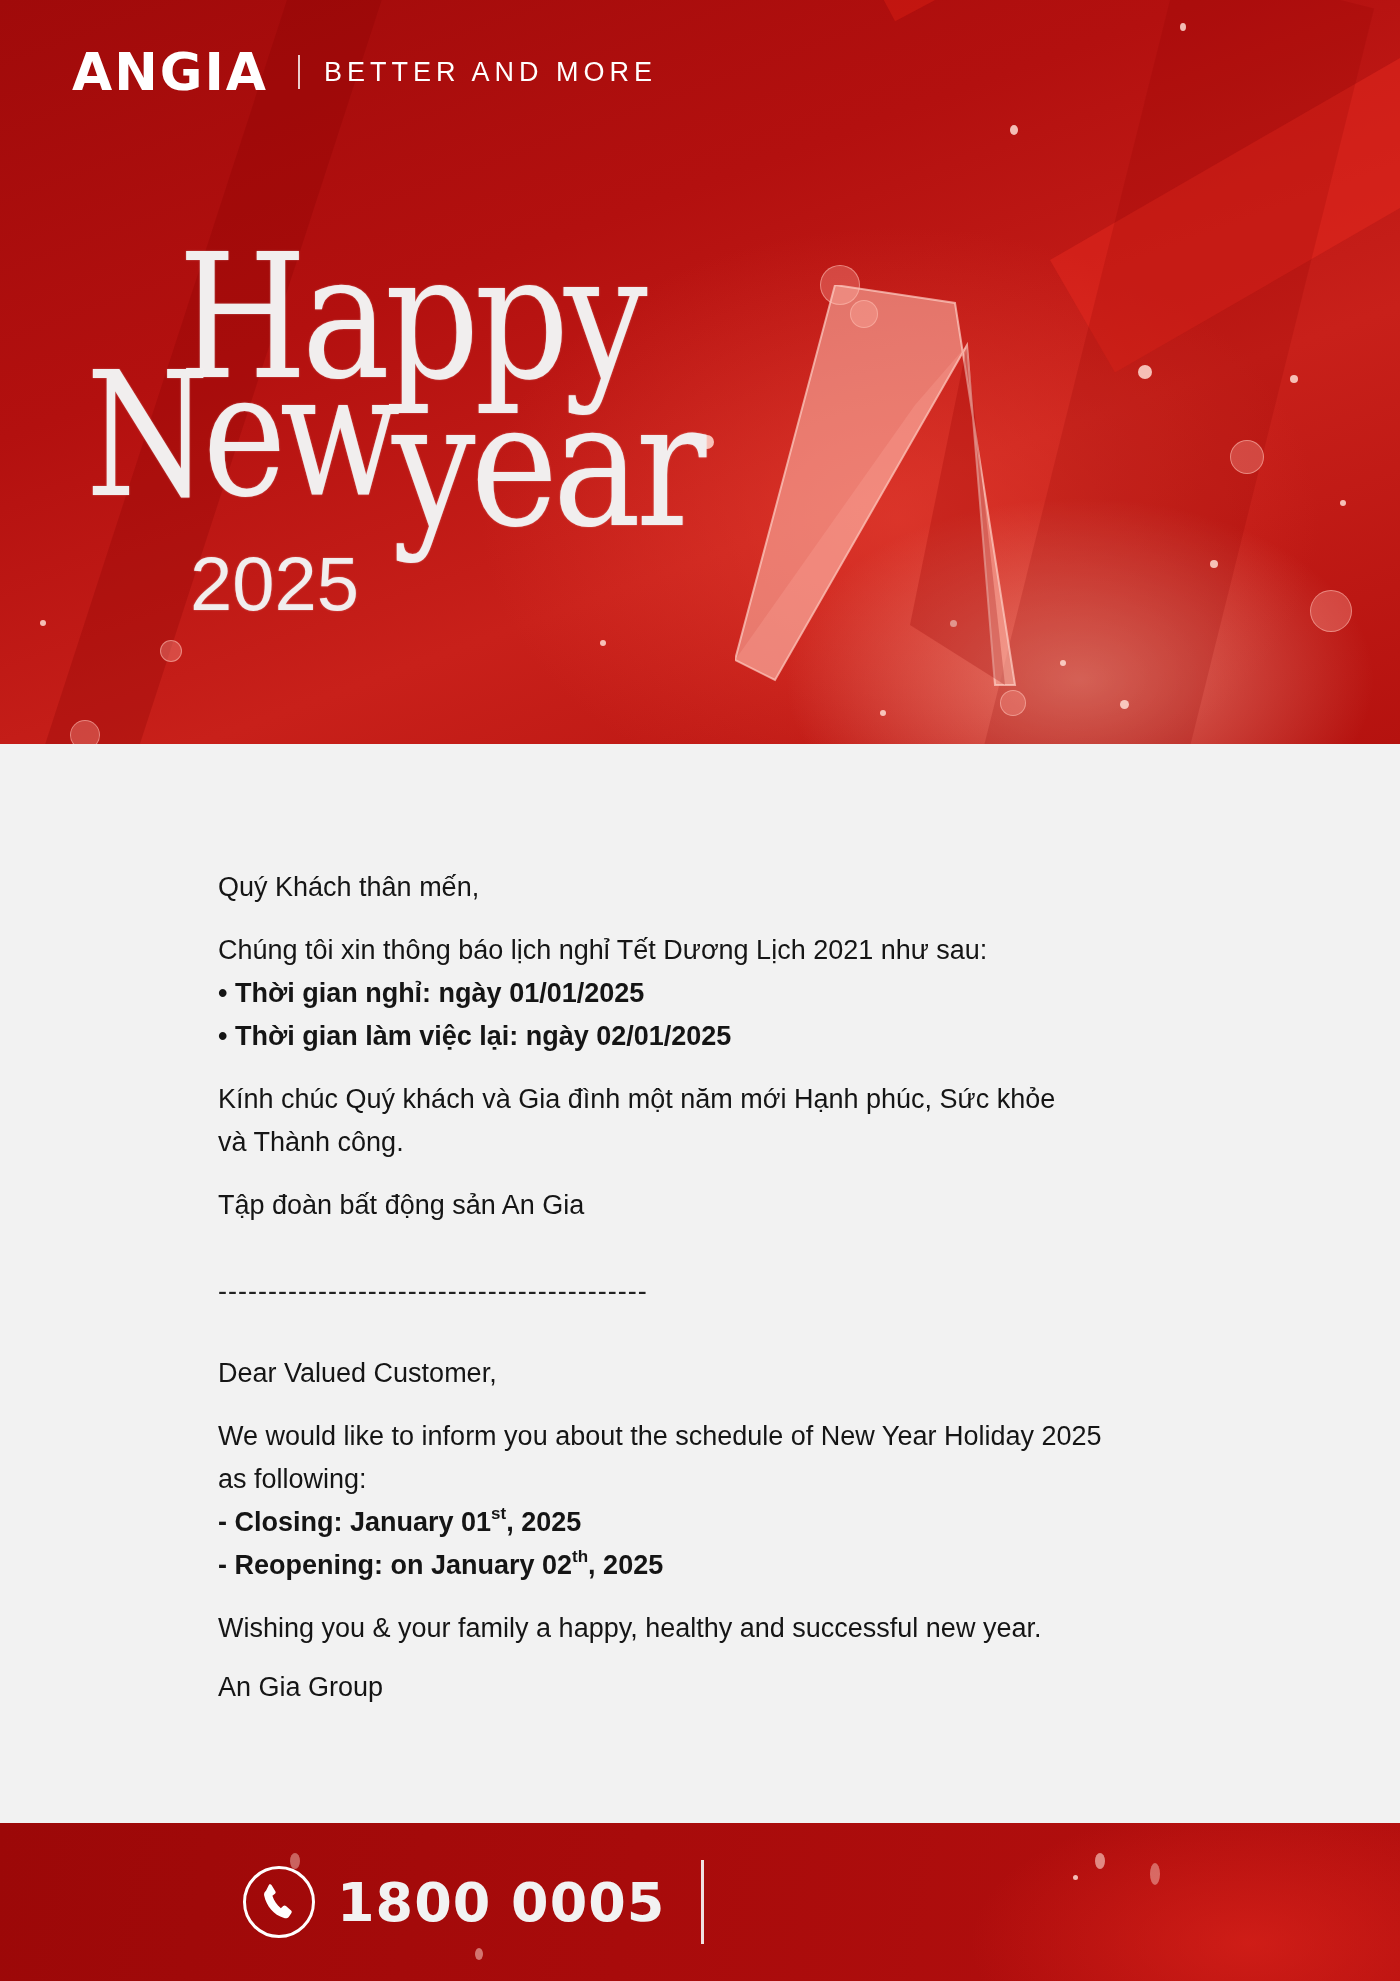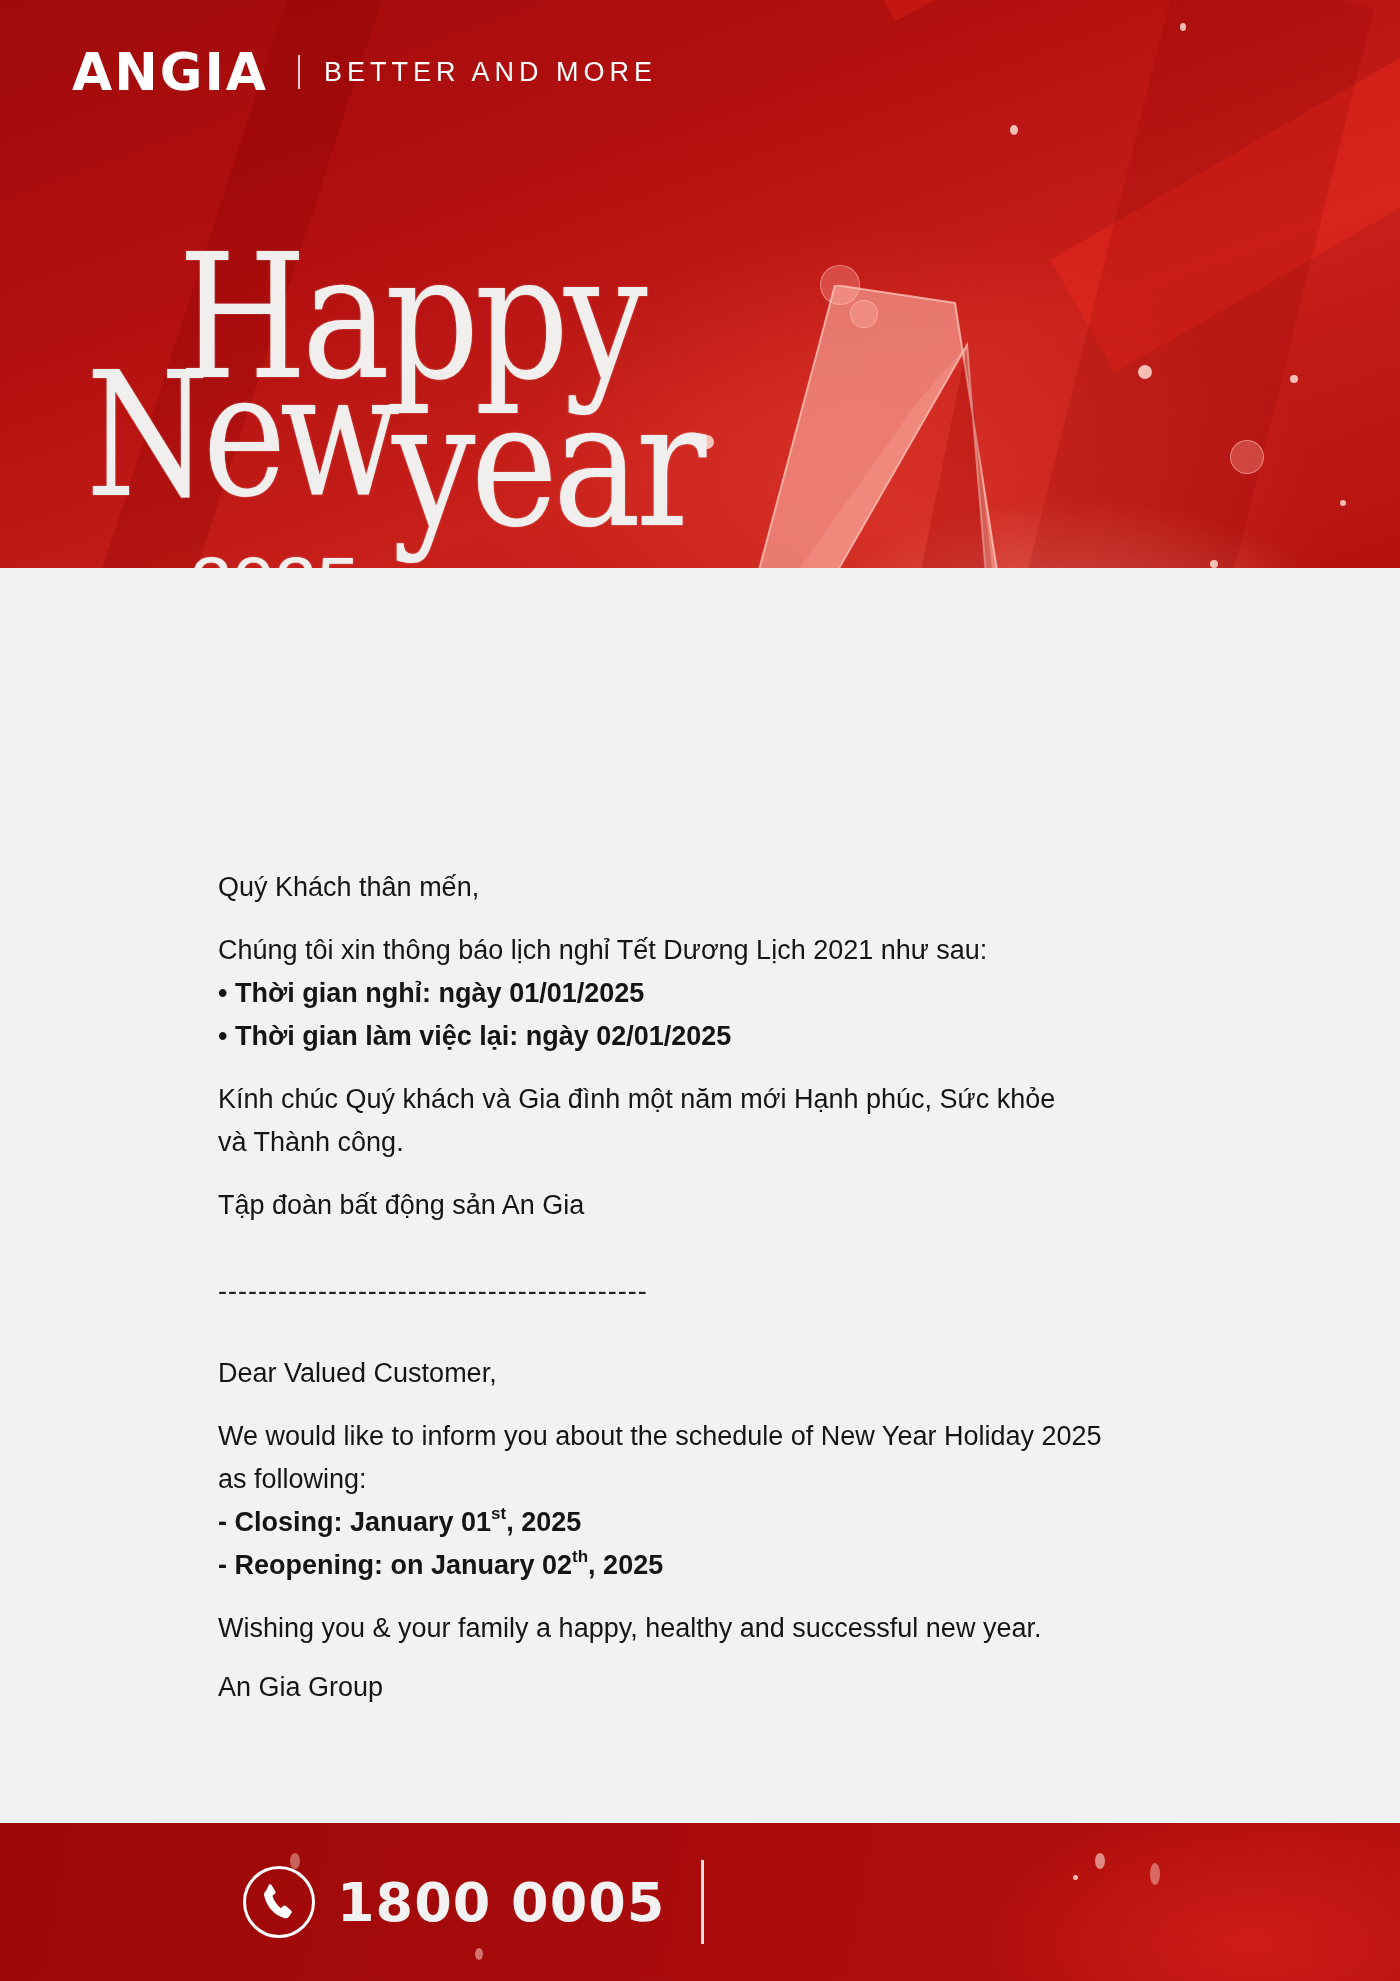--- a/index.html
+++ b/index.html
@@ -1,21 +1,21 @@
 <!DOCTYPE html>
 <html><head>
 <meta charset="utf-8">
 <style>
   * { margin: 0; padding: 0; box-sizing: border-box; }
   html, body { width: 1400px; height: 1981px; background: #f2f2f2; overflow: hidden; }
   body { font-family: "Liberation Sans", "DejaVu Sans", sans-serif; color: #111; }
 
   
   .banner {
-    position: relative; width: 1400px; height: 568px; overflow: hidden;
+    position: relative; width: 1400px; height: 744px; overflow: hidden;
     background:
       radial-gradient(ellipse 420px 260px at 1080px 680px, rgba(255,190,170,0.55), rgba(255,120,100,0) 70%),
       radial-gradient(ellipse 600px 420px at 900px 520px, rgba(235,70,55,0.55), rgba(200,20,20,0) 70%),
       linear-gradient(160deg, #a00a0a 0%, #b3100f 35%, #c8201a 65%, #b5120f 100%);
   }
   .banner .beam {
     position: absolute; transform-origin: left top;
   }
   .beam1 { left: 820px; top: -120px; width: 900px; height: 160px; background: rgba(220,30,20,0.45); transform: rotate(-28deg); }
   .beam2 { left: 1050px; top: 260px; width: 700px; height: 130px; background: rgba(230,40,30,0.5); transform: rotate(-30deg); }

